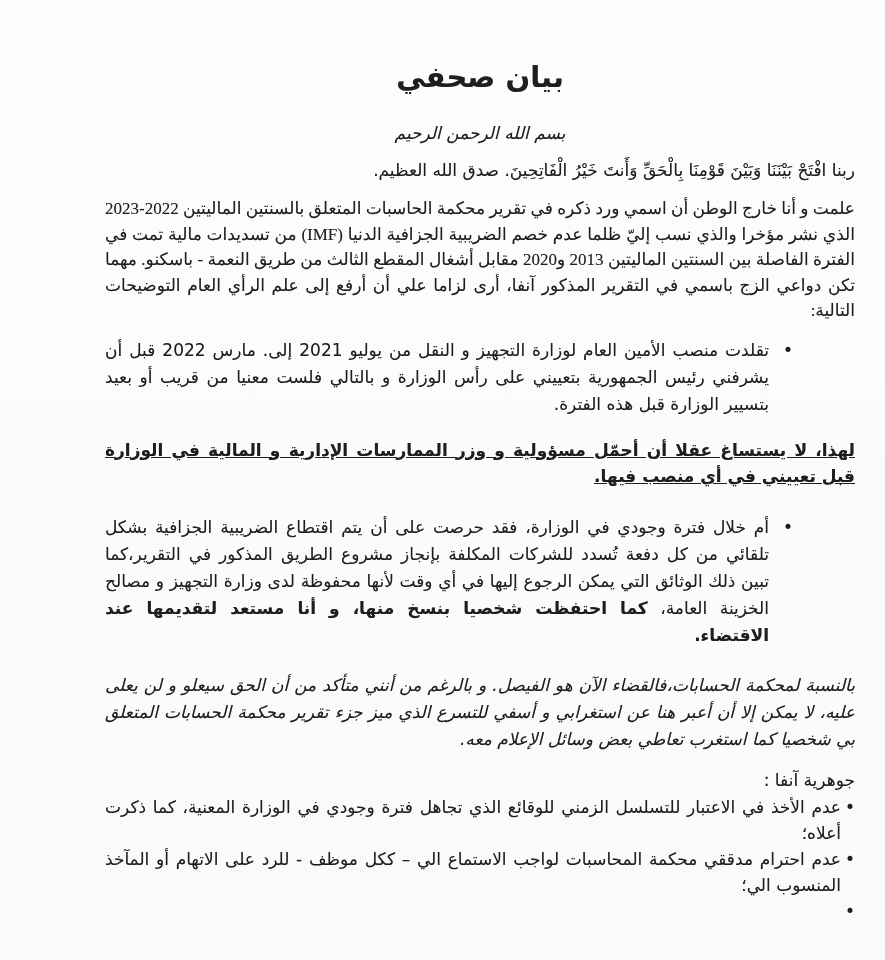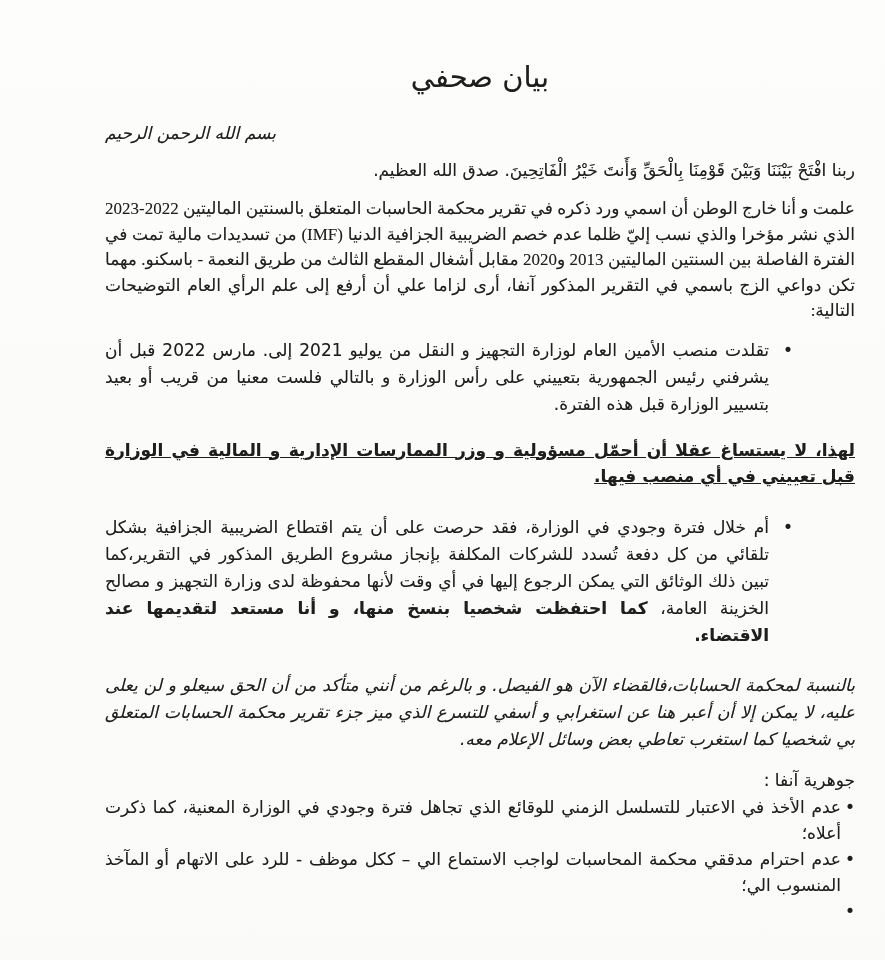--- a/index.html
+++ b/index.html
@@ -18,27 +18,27 @@
     color: #1e1e1e;
     font-family: "DejaVu Sans", sans-serif;
     padding: 60px 30px 20px 105px;
     overflow: hidden;
     text-shadow: 0 0 0.6px rgba(30,30,30,0.35);
   }
   .doc-title {
     margin: 0 0 26px 0;
     text-align: center;
     font-size: 29px;
-    font-weight: normal;
+    font-weight: bold;
     letter-spacing: 0.5px;
   }
   .basmala {
     font-style: italic;
     font-size: 17px;
-    text-align: left;
+    text-align: center;
     margin: 0 0 10px 0;
     line-height: 26px;
   }
   .verse {
     font-size: 17px;
     text-align: right;
     margin: 0 0 12px 0;
     line-height: 28px;
   }
   .para {

